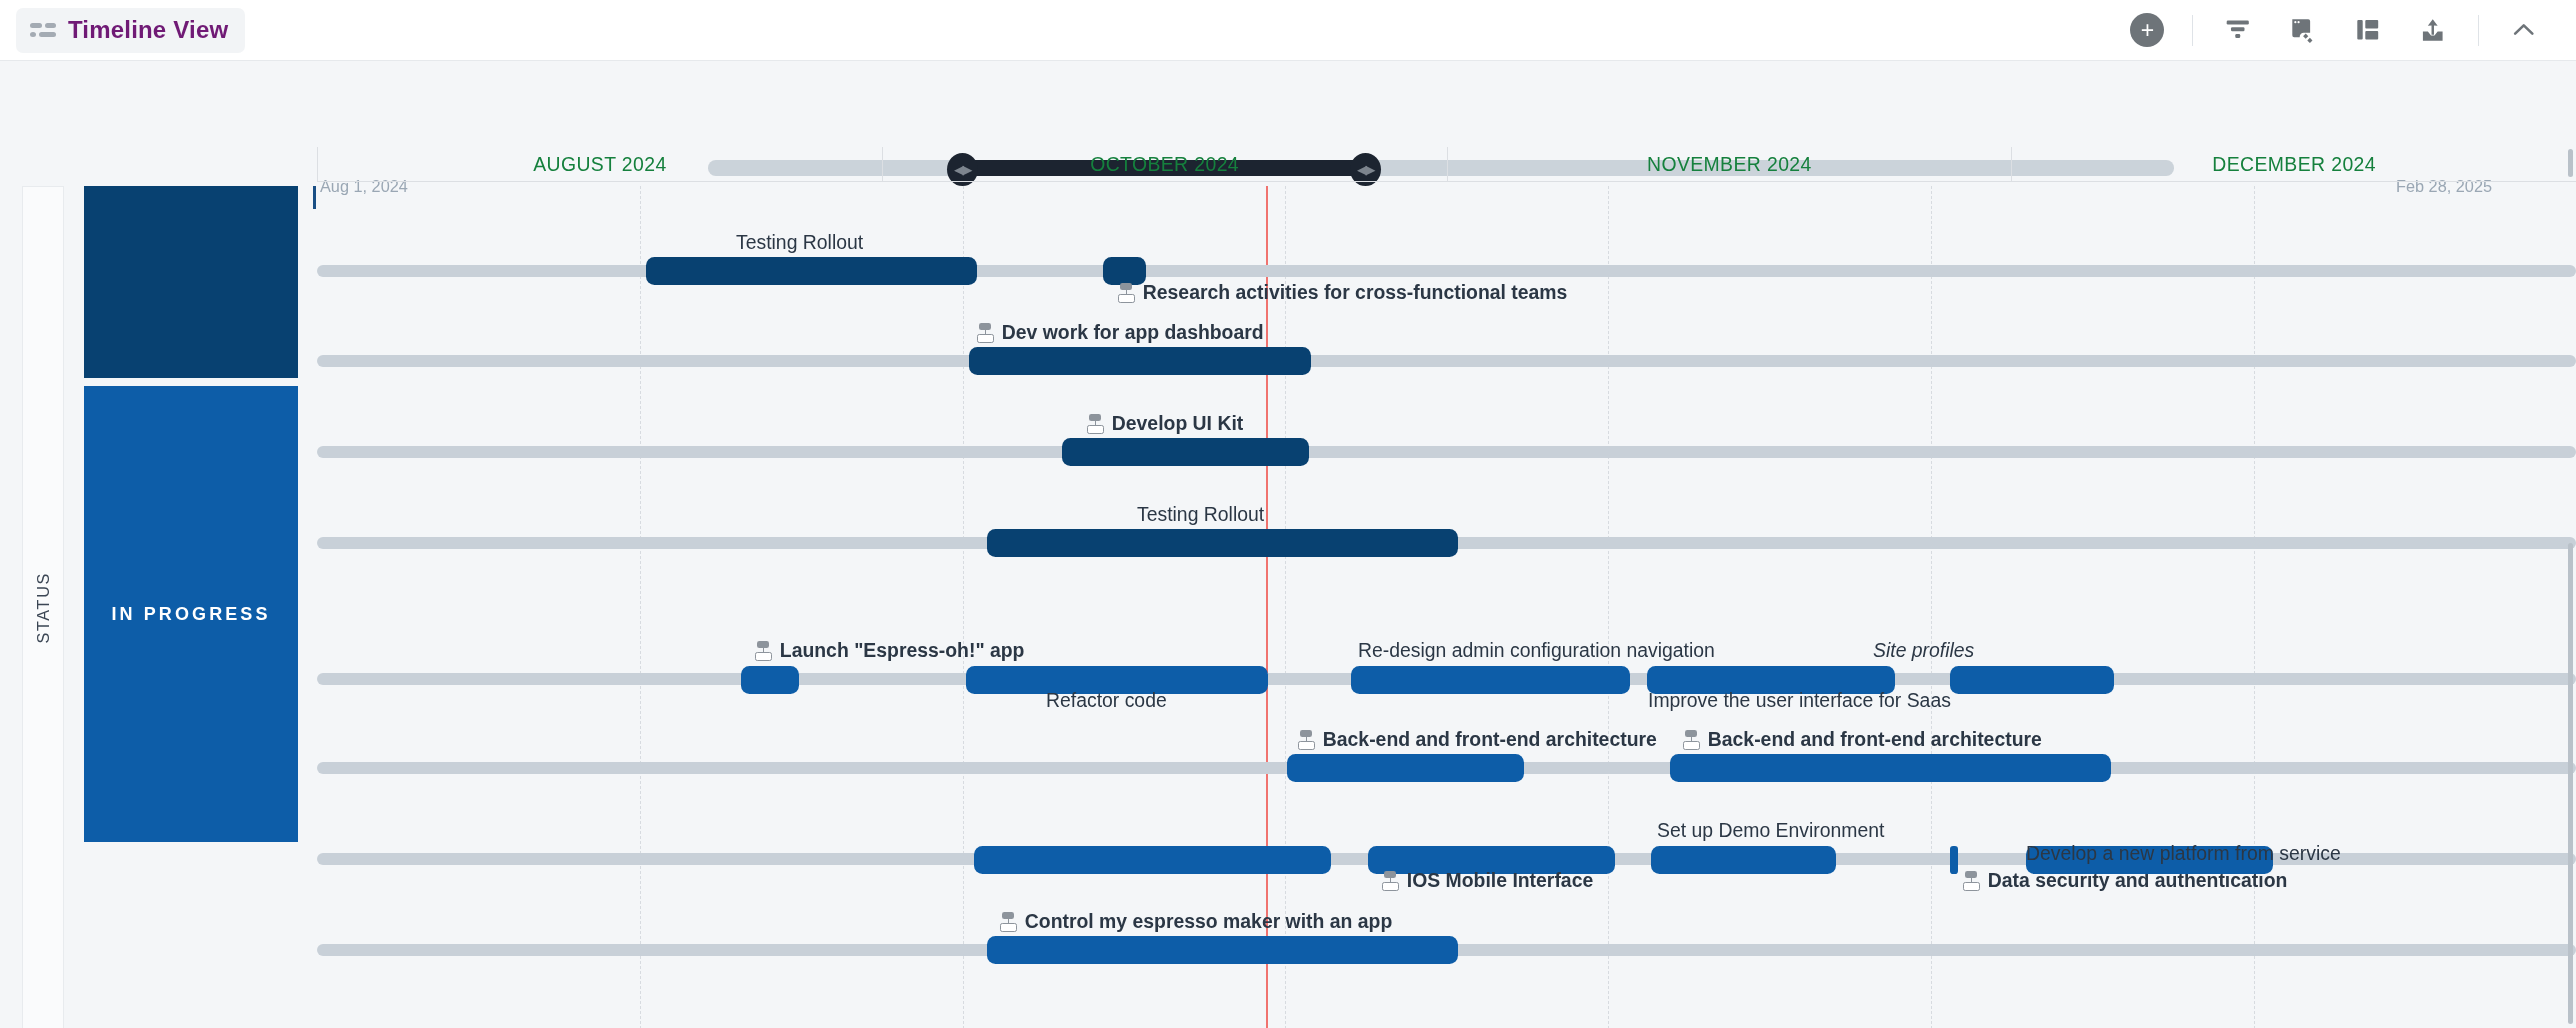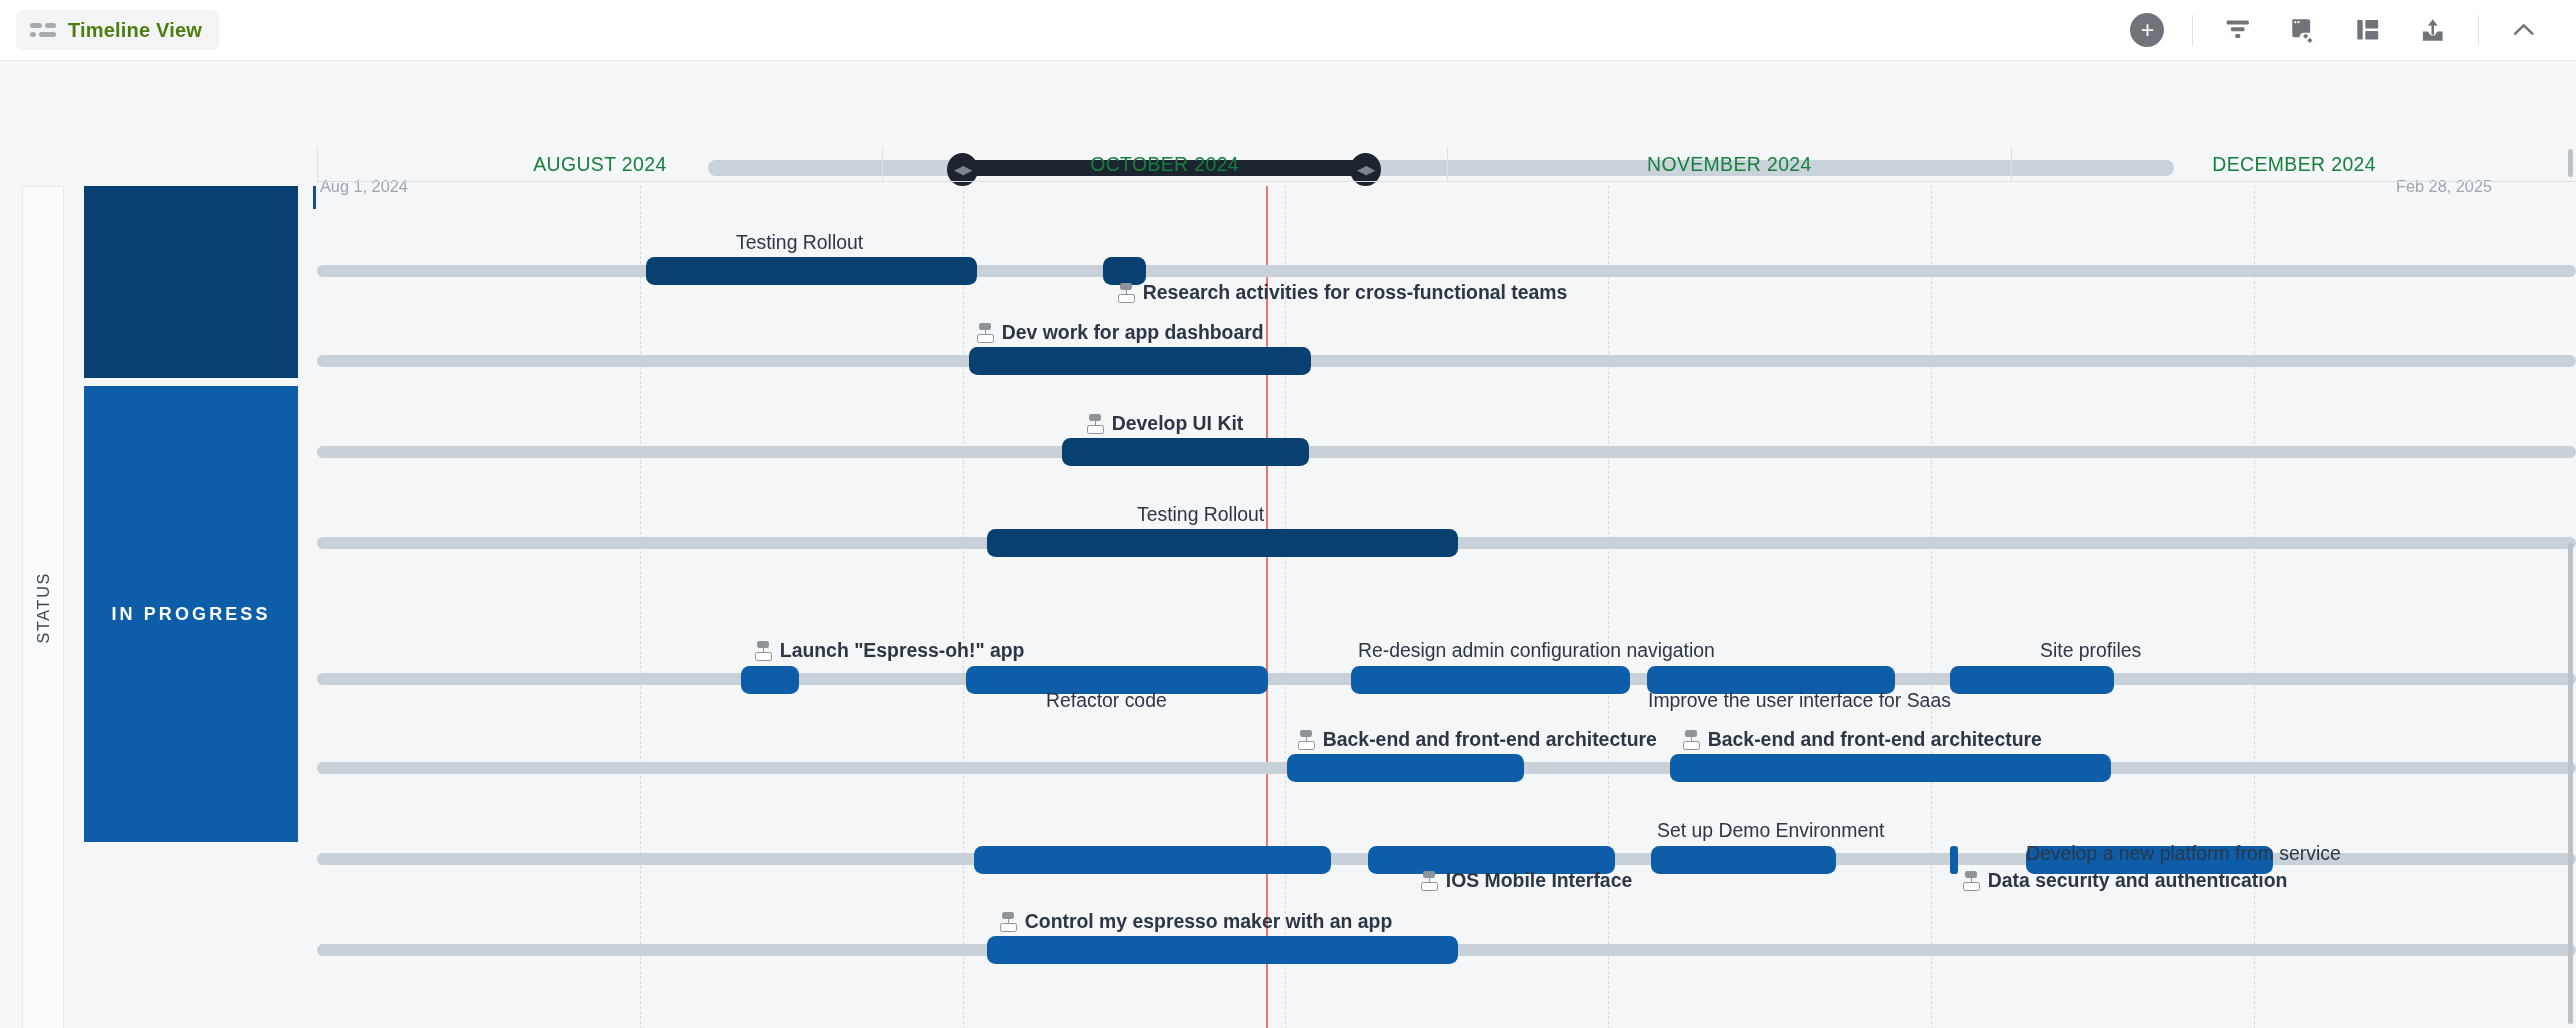--- a/index.html
+++ b/index.html
@@ -14,21 +14,21 @@
   #topbar {
     position: absolute; left: 0; top: 0; width: 2576px; height: 61px;
     background: #ffffff; border-bottom: 0.8px solid #e6e9ec;
     display: flex; align-items: center;
   }
   #view-chip {
     display: flex; align-items: center; gap: 12.4px;
     margin-left: 15.5px; padding: 8.5px 17px 8.5px 14px;
     background: #f2f4f6; border-radius: 7px;
   }
-  #view-chip .label { font-size: 20px; font-weight: bold; color: #4d7c0f; letter-spacing: 0.2px; }
+  #view-chip .label { font-size: 24px; font-weight: bold; color: #701a75; letter-spacing: 0.2px; }
 
   .gantt-glyph { width: 26px; height: 17px; position: relative; }
   .gantt-glyph i { position: absolute; background: #a4abb3; border-radius: 3.1px; display:block; }
   .gantt-glyph i.r1a { left: 0;  top: 1.6px;  width: 12.4px; height: 5.4px; }
   .gantt-glyph i.r1b { left: 15.5px; top: 1.6px; width: 11px; height: 5.4px; }
   .gantt-glyph i.r2a { left: 0;  top: 10px; width: 6.2px;  height: 5.4px; border-radius: 50%;}
   .gantt-glyph i.r2b { left: 9.3px; top: 10px; width: 17px; height: 5.4px; }
 
   #toolbar { margin-left: auto; display: flex; align-items: center; height: 100%; }
   .tb-btn {
@@ -294,21 +294,21 @@
     </div>
     <div class="bar" title="Re-design admin configuration navigation" style="left: 1034px; width: 279px; top: 480px; background: rgb(13, 93, 168);"></div>
     <div class="bar-label" style="left: 1041px; top: 453px;">
       <span>Re-design admin configuration navigation</span>
     </div>
     <div class="bar" title="Improve the user interface for Saas" style="left: 1330px; width: 248px; top: 480px; background: rgb(13, 93, 168);"></div>
     <div class="bar-label" style="left: 1331px; top: 503px;">
       <span>Improve the user interface for Saas</span>
     </div>
     <div class="bar" title="Site profiles" style="left: 1633px; width: 164px; top: 480px; background: rgb(13, 93, 168);"></div>
-    <div class="bar-label" style="left: 1723px; top: 453px;">
+    <div class="bar-label" style="left: 1556px; top: 453px; font-style: italic;">
       <span>Site profiles</span>
     </div>
     <div class="row-track" style="top: 576px;"></div>
     <div class="bar" title="Back-end and front-end architecture" style="left: 970px; width: 237px; top: 568px; background: rgb(13, 93, 168);"></div>
     <div class="bar-label bold" style="left: 981px; top: 542px;">
       <span class="card-icon">
         <i class="top"></i>
         <i class="stem"></i>
         <i class="bottom"></i>
       </span>
@@ -319,21 +319,21 @@
       <span class="card-icon">
         <i class="top"></i>
         <i class="stem"></i>
         <i class="bottom"></i>
       </span>
       <span>Back-end and front-end architecture</span>
     </div>
     <div class="row-track" style="top: 667px;"></div>
     <div class="bar" title="Create product delivery structure for HyperGlobalMegaNet" style="left: 657px; width: 357px; top: 660px; background: rgb(13, 93, 168);"></div>
     <div class="bar" title="IOS Mobile Interface" style="left: 1051px; width: 247px; top: 660px; background: rgb(13, 93, 168);"></div>
-    <div class="bar-label bold" style="left: 1104px; top: 683px; justify-content: flex-end;">
+    <div class="bar-label bold" style="left: 1065px; top: 683px; justify-content: flex-end;">
       <span class="card-icon">
         <i class="top"></i>
         <i class="stem"></i>
         <i class="bottom"></i>
       </span>
       <span>IOS Mobile Interface</span>
     </div>
     <div class="bar" title="Set up Demo Environment" style="left: 1334px; width: 185px; top: 660px; background: rgb(13, 93, 168);"></div>
     <div class="bar-label" style="left: 1340px; top: 633px;">
       <span>Set up Demo Environment</span>

